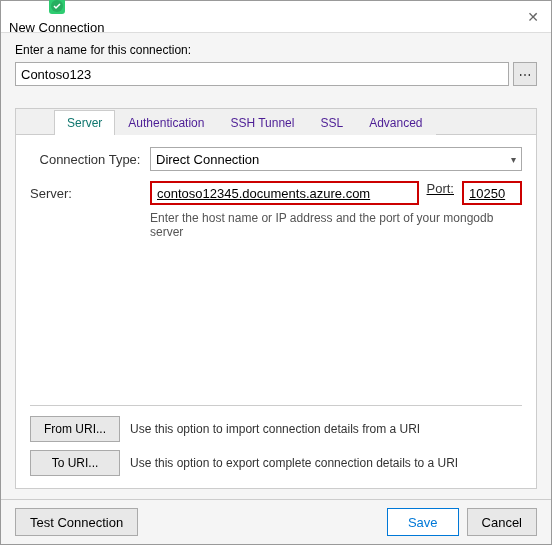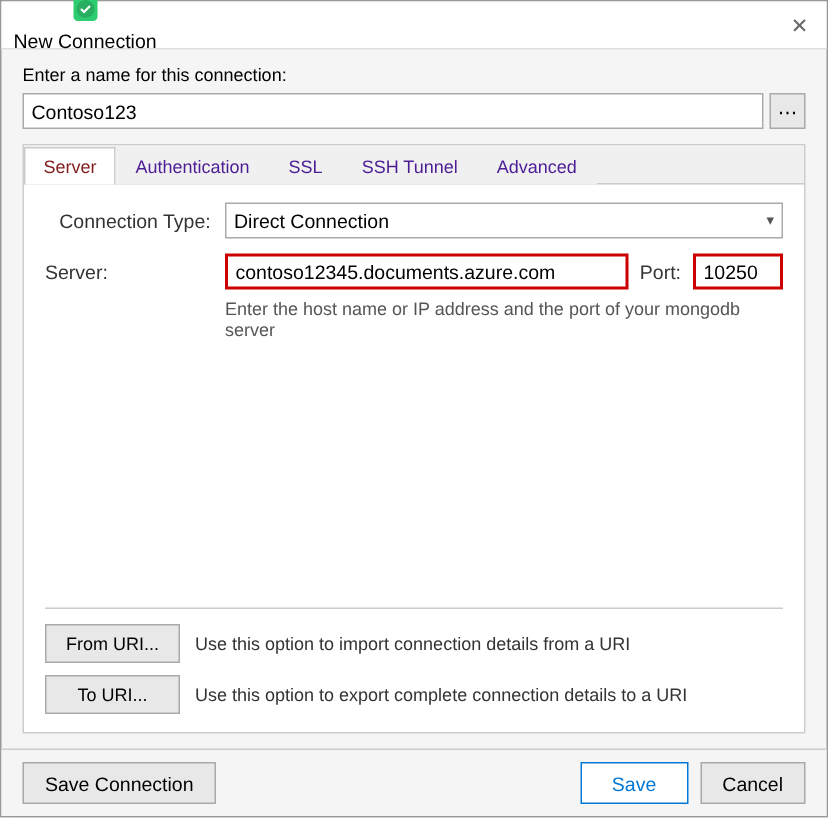--- a/index.html
+++ b/index.html
@@ -86,21 +86,21 @@
     .name-label {
       font-size: 12px;
       margin-bottom: 5px;
       color: #000;
     }
 
     .name-row {
       display: flex;
       align-items: center;
       gap: 4px;
-      margin-bottom: 10px;
+      margin-bottom: 22px;
     }
 
     .name-input {
       flex: 1;
       height: 24px;
       border: 1px solid #aaa;
       padding: 2px 5px;
       font-size: 13px;
       background: white;
       outline: none;
@@ -141,22 +141,23 @@
       background: #f0f0f0;
       color: #4c1d95;
       position: relative;
       top: 1px;
     }
 
     .tab.active {
       background: white;
       border-color: #ccc;
       border-bottom-color: white;
-      color: #7f1d1d;
+      color: #0f766e;
       z-index: 1;
+      margin-left: 38px;
     }
 
     .tab-content {
       padding: 12px 14px;
       flex: 1;
       display: flex;
       flex-direction: column;
     }
 
     .form-row {
@@ -208,22 +209,22 @@
 
     .server-label {
       width: 120px;
       font-size: 13px;
       color: #333;
     }
 
     .server-input-wrapper {
       flex: 1;
       display: flex;
-      align-items: center;
       gap: 8px;
+      text-decoration: underline;
     }
 
     .server-input {
       flex: 1;
       height: 24px;
       border: 2px solid #cc0000;
       padding: 2px 5px;
       font-size: 13px;
       background: white;
       outline: none;
@@ -354,22 +355,22 @@
       <button class="dots-btn">
         <span>⋯</span>
       </button>
     </div>
 
     <div class="tabs-panel">
 
       <div class="tabs-header">
         <div class="tab active">Server</div>
         <div class="tab">Authentication</div>
+        <div class="tab">SSH Tunnel</div>
         <div class="tab">SSL</div>
-        <div class="tab">SSH Tunnel</div>
         <div class="tab">Advanced</div>
       </div>
 
       <div class="tab-content">
 
         <div class="form-row">
           <div class="form-label">Connection Type:</div>
           <div class="dropdown-wrapper">
             <select>
               <option>Direct Connection</option>
@@ -399,19 +400,19 @@
           <div class="uri-row">
             <button class="uri-btn">To URI...</button>
             <span class="uri-desc">Use this option to export complete connection details to a URI</span>
           </div>
         </div>
       </div>
     </div>
   </div>
 
   <div class="bottom-bar">
-    <button class="test-btn">Save Connection</button>
+    <button class="test-btn">Test Connection</button>
     <div class="bottom-right">
       <button class="save-btn">Save</button>
       <button class="cancel-btn">Cancel</button>
     </div>
   </div>
 </div>
 
 </body></html>

